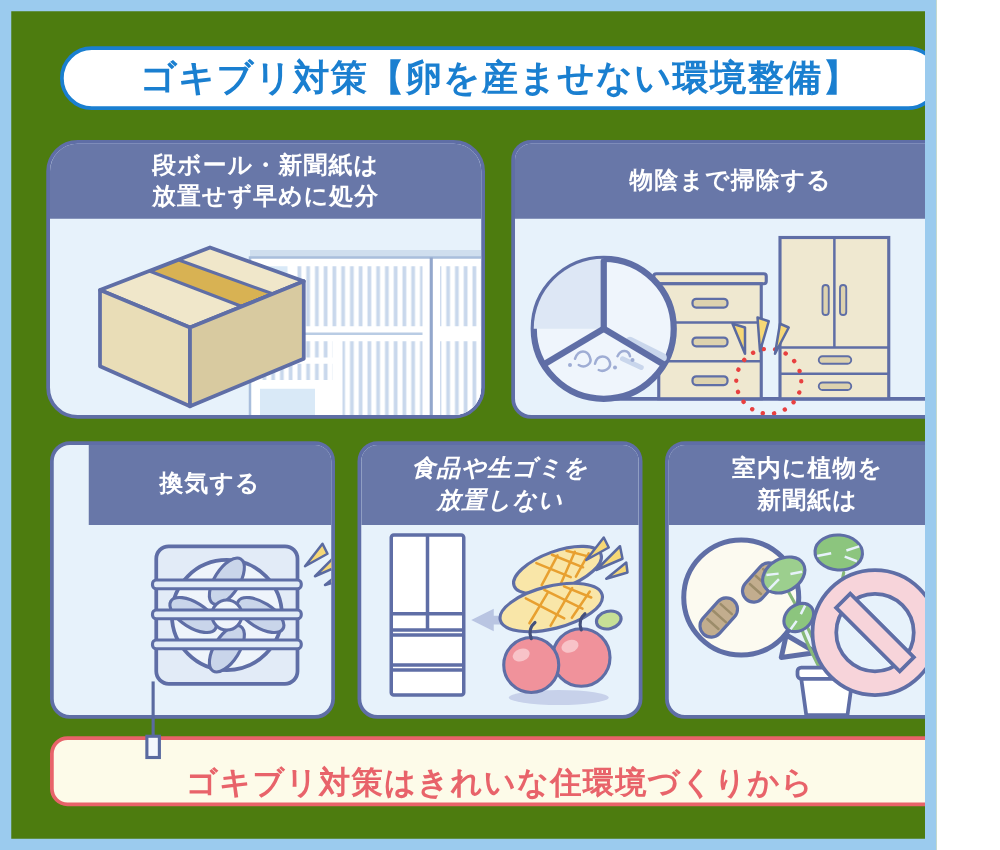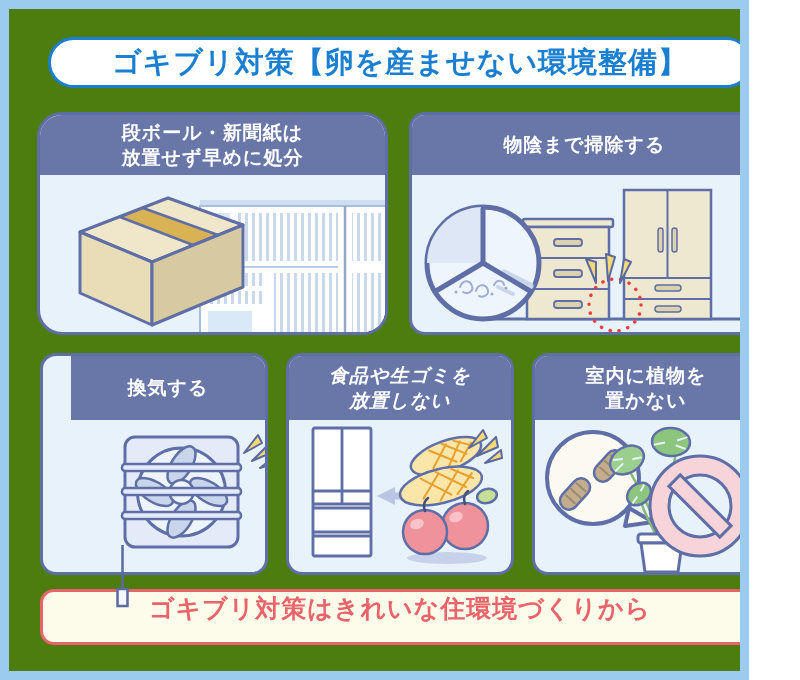--- a/index.html
+++ b/index.html
@@ -13,21 +13,21 @@
   .panel-header{background:#6877a8;color:#ffffff;display:flex;align-items:center;justify-content:center;
     text-align:center;font-weight:bold;font-size:19px;line-height:1.32;letter-spacing:1px;white-space:pre-line;}
   .row1{top:103px;width:351px;height:223px;}
   .row1 .panel-header{height:60px;}
   .row2{top:344px;width:228px;height:222px;}
   .row2 .panel-header{height:64px;}
   .panel-body{position:relative;}
   .panel-body svg{display:block;}
   .footer-box{position:absolute;left:31px;top:580px;width:720px;height:56px;box-sizing:border-box;
     border:3px solid #e8636a;border-radius:14px;background:#fdfbe9;
-    display:flex;align-items:flex-start;justify-content:center;
+    display:flex;align-items:flex-end;justify-content:center;
     font-size:25px;font-weight:bold;color:#e8636a;letter-spacing:1px;}
   .cord-overlay{position:absolute;left:105px;top:536px;width:22px;height:66px;z-index:5;}
 </style>
 </head>
 <body>
 
 <div class="frame">
 
   <div class="title-box">
     <span>ゴキブリ対策【卵を産ませない環境整備】</span>
@@ -226,21 +226,21 @@
           <polygon points="0,18 14,0 18,8"></polygon>
           <polygon points="8,26 27,7 29,17"></polygon>
           <polygon points="16,33 32,20 33,28"></polygon>
         </g>
       </svg>
     </div>
   </div>
 
   <div class="panel row2" style="left:523px;">
     <div class="panel-header">室内に植物を
-置かない</div>
+新聞紙は</div>
     <div class="panel-body">
       <svg width="222" height="152" viewBox="0 0 222 152">
 
         <g>
           <polygon points="94,88 118,102 90,106" fill="#fcfaf0" stroke="#5f6ea6" stroke-width="4" stroke-linejoin="round"></polygon>
           <circle cx="58" cy="58" r="46" fill="#fcfaf0" stroke="#5f6ea6" stroke-width="4"></circle>
           <g transform="translate(40,74) rotate(42)">
             <rect x="-9" y="-18" width="18" height="36" rx="9" fill="#c2ad8e" stroke="#5f6ea6" stroke-width="2.5"></rect>
             <g stroke="#9c8c6a" stroke-width="2" stroke-linecap="round">
               <line x1="-6" y1="-9" x2="6" y2="-9"></line>

